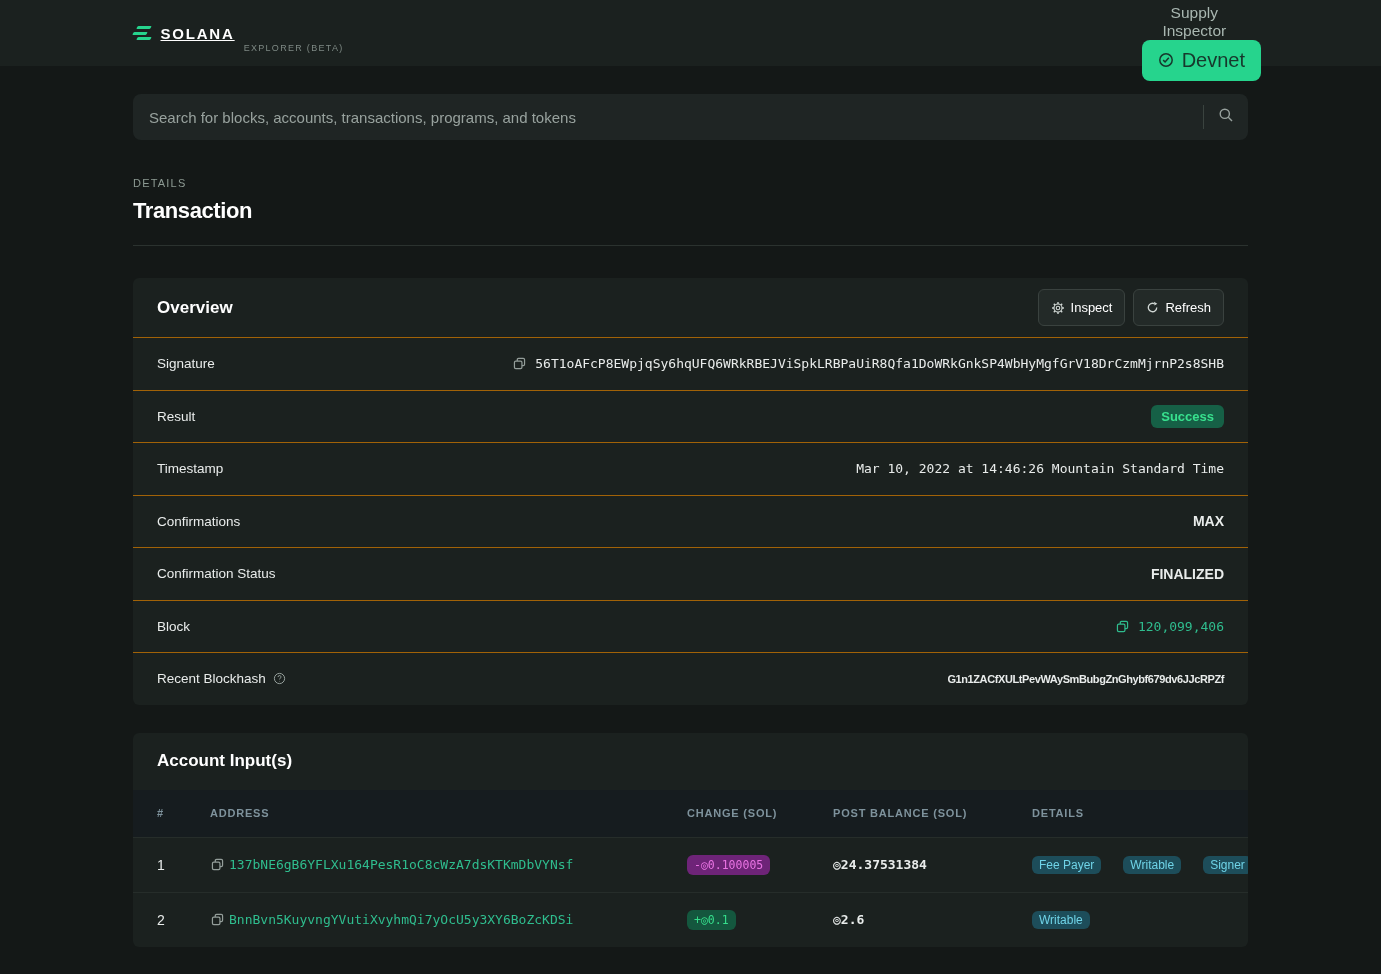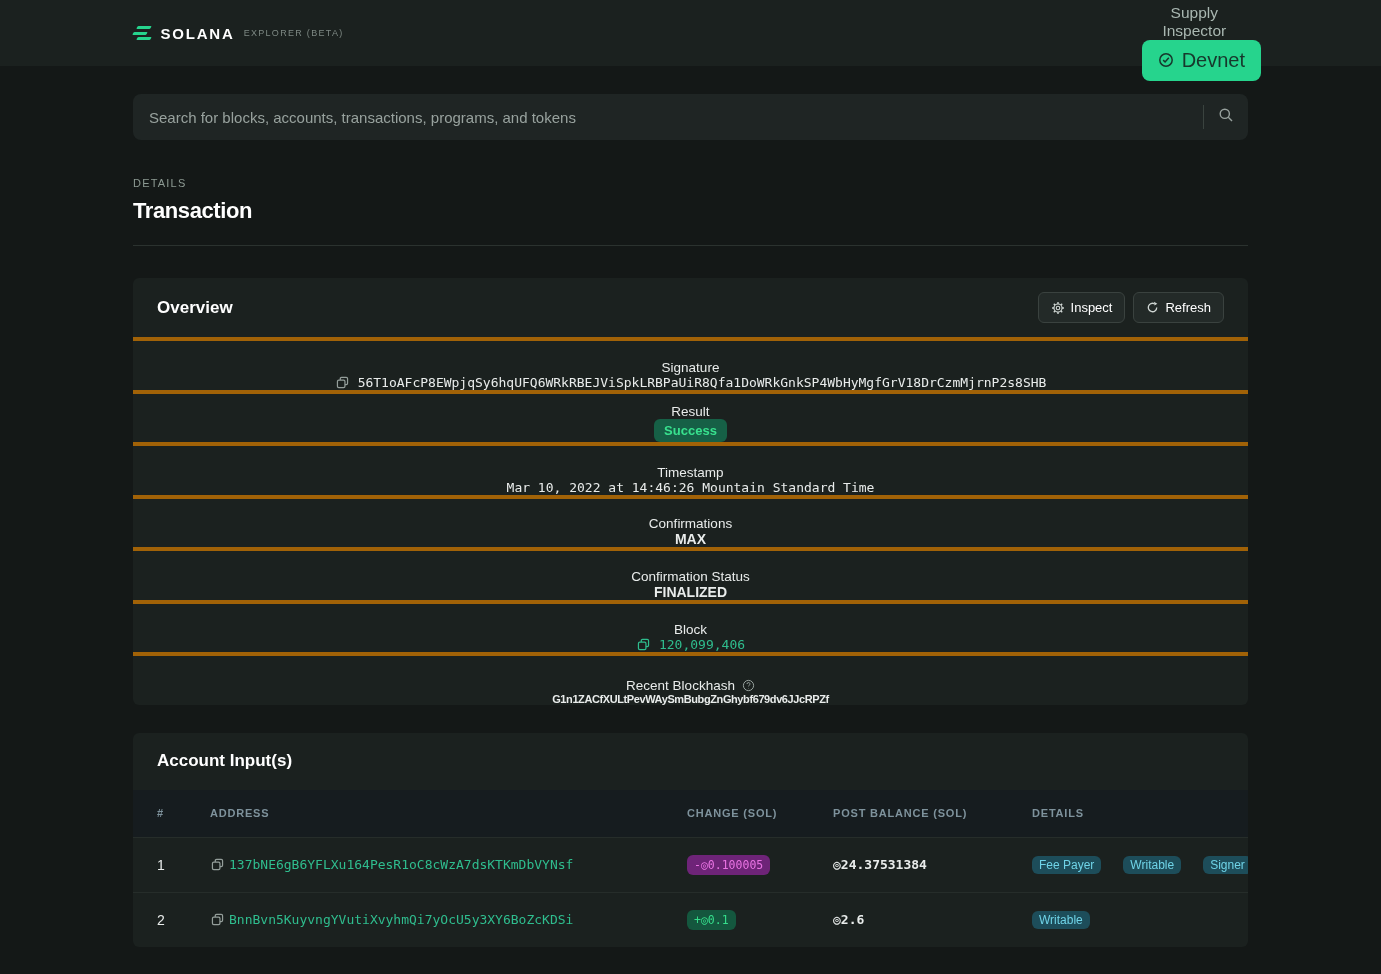--- a/index.html
+++ b/index.html
@@ -5,44 +5,44 @@
 * { margin:0; padding:0; box-sizing:border-box; }
 html,body { width:1381px; height:974px; }
 body { background:#141817; font-family:"Liberation Sans",sans-serif; color:#e9eceb; overflow:hidden; }
 .mono { font-family:"DejaVu Sans Mono",monospace; }
 a { text-decoration:none; }
 nav { height:66px; background:#1b211f; display:flex; align-items:center; padding:0 120px 0 133px; }
 .logo-icon { display:inline-flex; flex-direction:column; gap:2.5px; margin-right:10px; }
 .logo-icon i { display:block; width:14px; height:2.8px; background:#26d48d; transform:skewX(-28deg); border-radius:1px; }
 .logo-icon i:nth-child(1){ margin-left:3.5px; }
 .logo-icon i:nth-child(3){ margin-left:3.5px; }
-.brand { font-size:15px; font-weight:700; letter-spacing:1.8px; color:#fff; }
-.brand-sub { font-size:9px; letter-spacing:1.3px; color:#7e8984; margin-left:9px; position:relative; top:0; }
+.brand { font-size:15px; font-weight:700; letter-spacing:1.8px; color:#fff;text-decoration:underline; }
+.brand-sub { font-size:9px; letter-spacing:1.3px; color:#7e8984; margin-left:9px; position:relative; top:15px; }
 .nav-right { margin-left:auto; display:flex; align-items:center;flex-direction:column; }
 .nav-link { color:#a9b7b1; font-size:15.5px; padding:0 8px; }
 .nav-link + .nav-link { margin-left:2px; }
 .devnet-btn { display:inline-flex; align-items:center; gap:8px; background:#26d48d; color:#17382c; border:none; font-family:inherit; font-size:20px; font-weight:500; height:41px; padding:0 16px; border-radius:8px; margin-left:16px; }
 .container { width:1115px; margin:0 auto; }
 .search-bar { margin-top:28px; height:46px; background:#1f2524; border-radius:8px; display:flex; align-items:center; padding:0 14px 0 16px; }
 .search-bar input { flex:1; background:transparent; border:none; outline:none; color:#fdba74; font-size:15px; font-family:inherit; }
 .search-bar input::placeholder { color:#98a29e; }
 .search-divider { width:1px; height:24px; background:#3a433f; margin:0 14px 0 8px; }
 .search-icon { color:#98a29e; }
 .eyebrow { margin-top:37px; font-size:11px; letter-spacing:1.2px; color:#8d9a93; font-weight:500; }
 h1 { margin-top:8px; font-size:22px; font-weight:600; color:#fff; line-height:28px; letter-spacing:-0.4px; }
 hr { margin-top:20px; border:none; border-top:1px solid #2b322f; }
 .card { background:#1b211f; border-radius:6px; margin-top:32px; overflow:hidden; }
 .card2 { margin-top:28px; }
 .card-header { display:flex; align-items:center; padding:0 24px; height:59px; }
 .card2 .card-header { height:57px; }
 .card-title { font-size:17px; font-weight:600; color:#fff; }
 .hdr-buttons { margin-left:auto; display:flex; gap:8px; }
-.btn { display:inline-flex; align-items:center; gap:6px; background:#232a28; border:1px solid #3a423f; color:#fff; font-family:inherit; font-size:13px; font-weight:500; height:31px; padding:0 12px; border-radius:6px; }
+.btn { display:inline-flex; align-items:center; gap:6px; background:#232a28; border:1px solid #3a423f; color:#fff; font-family:inherit; font-size:13px; font-weight:500; height:37px; padding:0 12px; border-radius:6px; }
 .btn svg { color:#cfd6d3; }
-.orow { display:flex; align-items:center; justify-content:flex-end; padding:0 24px; height:52.5px; border-top:4px solid #a16207;flex-direction:column; }
+.orow { display:flex; align-items:center; justify-content:space-between; padding:0 24px; height:52.5px; border-top:1px solid #a16207; }
 .olabel { font-size:13.5px; display:flex; align-items:center; gap:7px; }
 .oval { display:flex; align-items:center; gap:8px; }
 .sig { font-size:13px; }
 .copy-icon { color:#949e9a; display:inline-flex; }
 .copy-icon.green { color:#2fbd8e; }
 .badge-success { background:#166046; color:#38e18e; font-size:13px; padding:4px 10px; border-radius:6px; font-weight:700; }
 .strong-val { font-size:14px; font-weight:600; }
 .blockhash { font-size:11px; font-weight:700; letter-spacing:-0.4px; }
 .green-link { color:#2fbd8e; font-size:13px; }
 .q-icon { color:#9aa5a0; display:inline-flex; }

